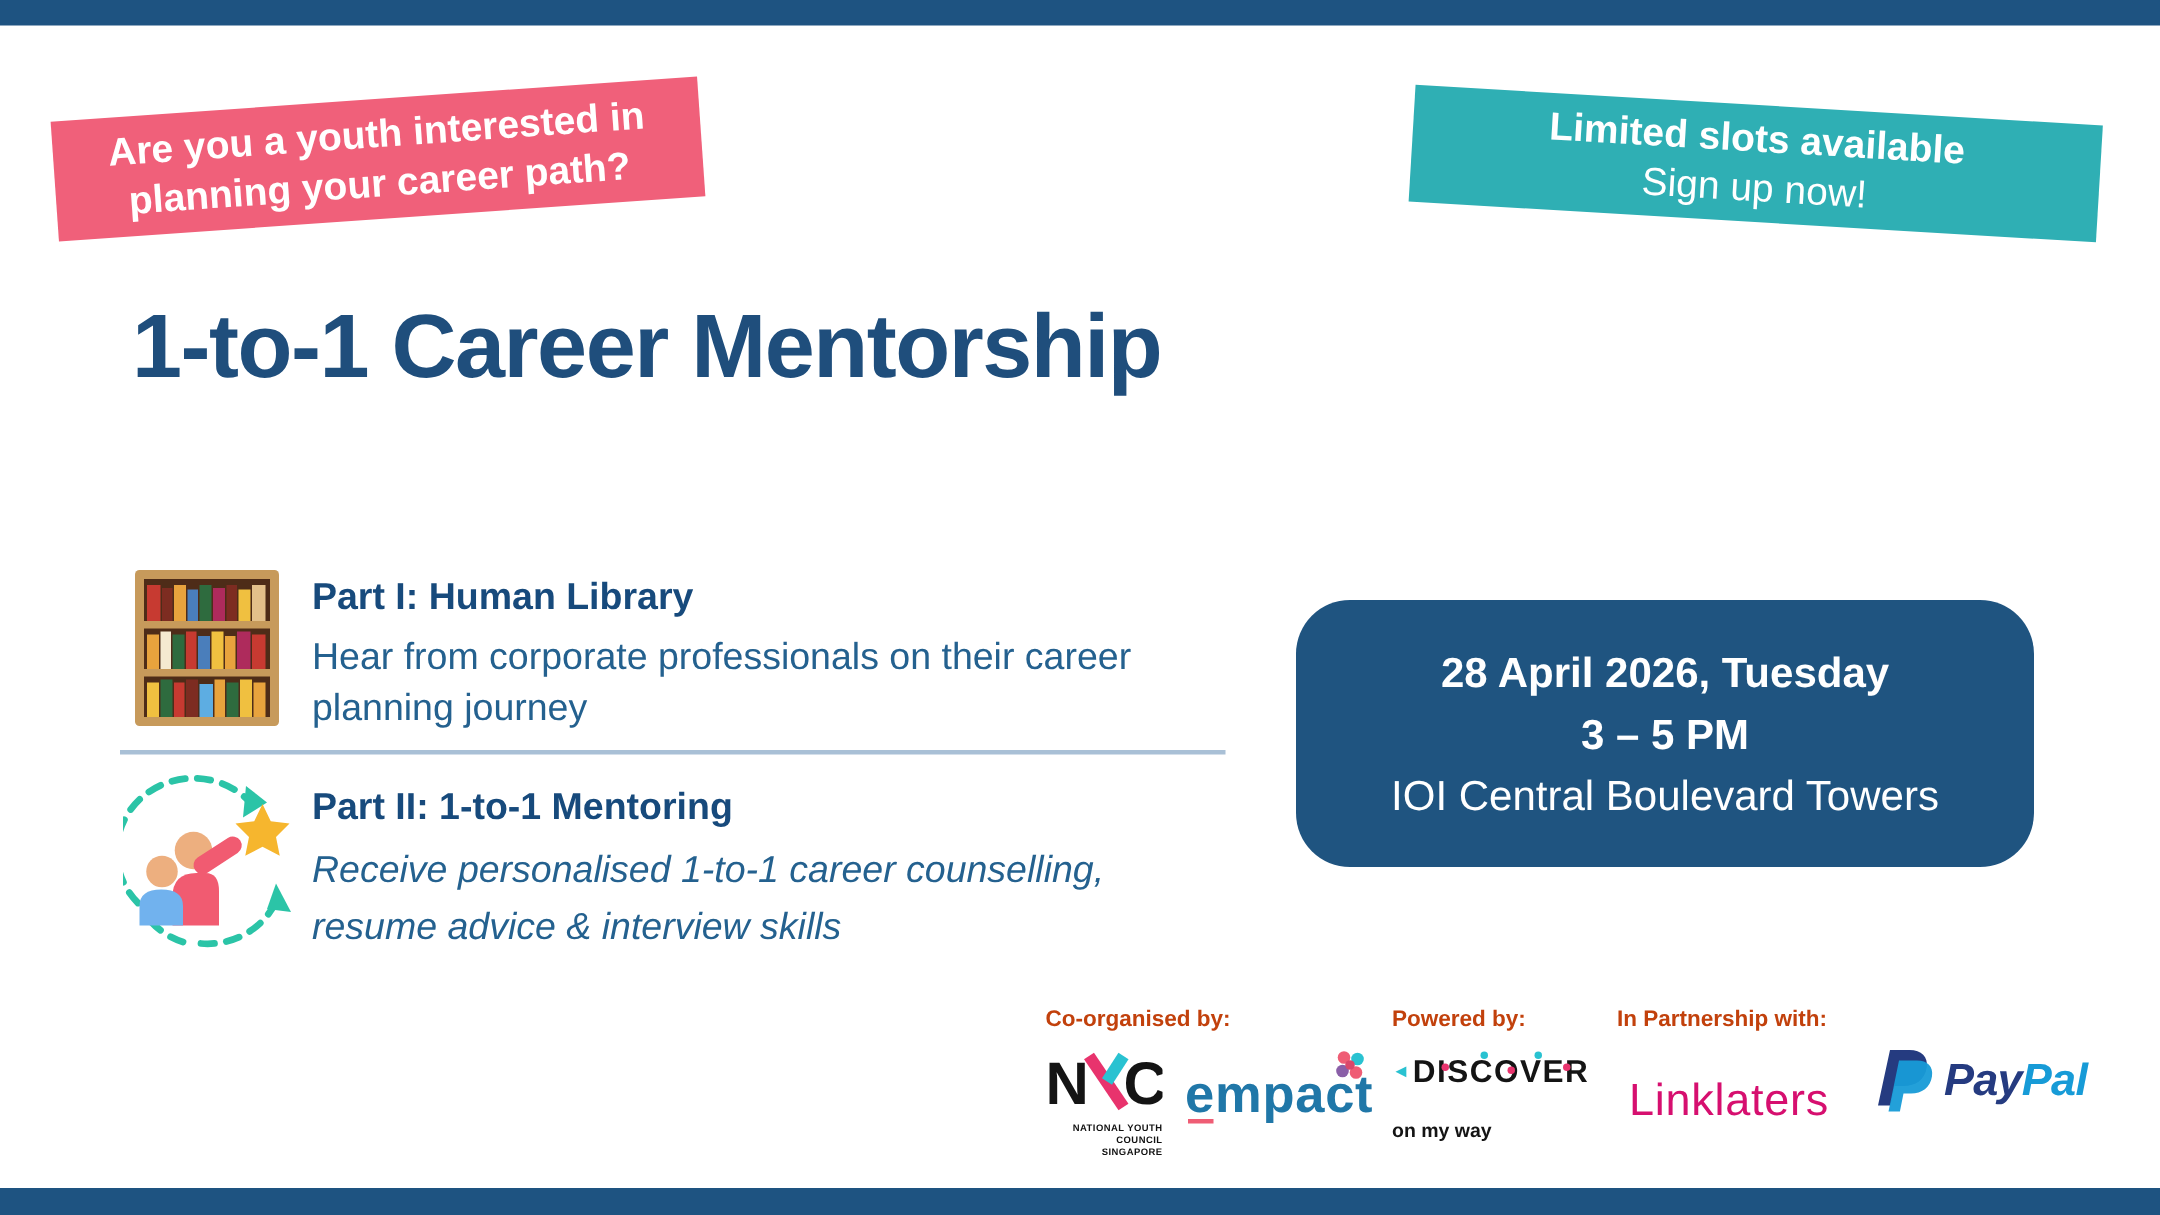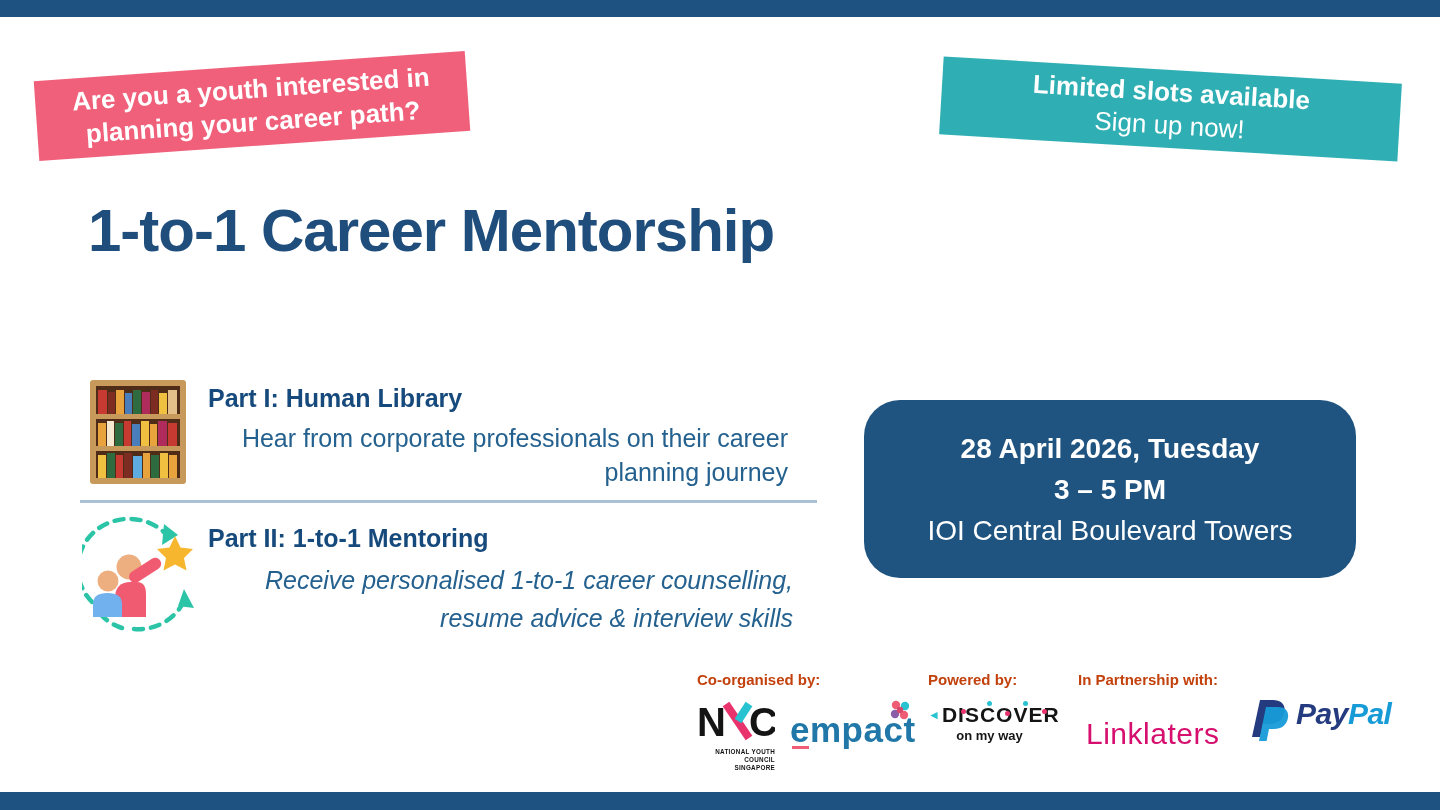--- a/index.html
+++ b/index.html
@@ -40,21 +40,21 @@
     color:#1f4e7c; white-space:nowrap;
   }
   .subtitle {
     position:absolute; left:92px; top:286px; width:1190px;
     font-size:26px; line-height:37px; color:#24618f;
   }
 
   .part-icon { position:absolute; }
   .part-text { position:absolute; }
   .part-heading { font-size:25px; font-weight:700; color:#174a7c; margin-bottom:8px; }
-  .part-body { font-size:25px; color:#24618f;text-align:right; }
+  .part-body { font-size:25px; color:#24618f; }
   .part1-text { left:208px; top:384px; width:580px; }
   .part1-text .part-body { line-height:34px; }
   .part2-text { left:208px; top:524px; width:585px; }
   .part2-text .part-body { line-height:38px;font-style:italic; }
 
   .divider { position:absolute; left:80px; top:500px; width:737px; height:3px; background:#a9c0d6; }
 
   .event-box {
     position:absolute; left:864px; top:400px; width:492px; height:178px;
     background:#1f5480; border-radius:36px;
@@ -86,27 +86,27 @@
   
   .discover-logo { left:928px; top:703px; width:125px; }
   .discover-word { font-size:21px; font-weight:800; color:#141414; letter-spacing:1px; position:relative; }
   .discover-word .tri { color:#29c2d1; font-size:12px; vertical-align:3px; margin-right:1px; }
   .ddot { position:absolute; width:5px; height:5px; border-radius:50%; }
   .ddot.p1 { background:#e8336d; left:33px; top:6px; }
   .ddot.p2 { background:#e8336d; left:77px; top:8px; }
   .ddot.c1 { background:#29c2d1; left:59px; top:-2px; }
   .ddot.c2 { background:#29c2d1; left:95px; top:-2px; }
   .ddot.p3 { background:#e8336d; left:114px; top:6px; }
-  .discover-sub { font-size:13px; font-weight:800; color:#141414; text-align:center; margin-top:1px; padding-right:2px; }
+  .discover-sub { font-size:13px; font-weight:800; color:#141414; text-align:left; margin-top:19px; padding-right:2px; }
 
   
   .linklaters-logo { left:1086px; top:701px; font-size:30px; font-weight:500; color:#d60f6f; letter-spacing:0.5px;margin-top:16px; }
 
   
-  .paypal-logo { left:1252px; top:697px; display:flex; }
+  .paypal-logo { left:1252px; top:697px; display:flex; align-items:center; }
   .paypal-word { font-size:30px; font-weight:800; font-style:italic; letter-spacing:-0.5px; margin-left:4px; }
   .paypal-word .pp1 { color:#253b80; }
   .paypal-word .pp2 { color:#179bd7; }
 </style>
 </head>
 <body>
 
 <div class="canvas">
 
   <div class="bar top"></div>

